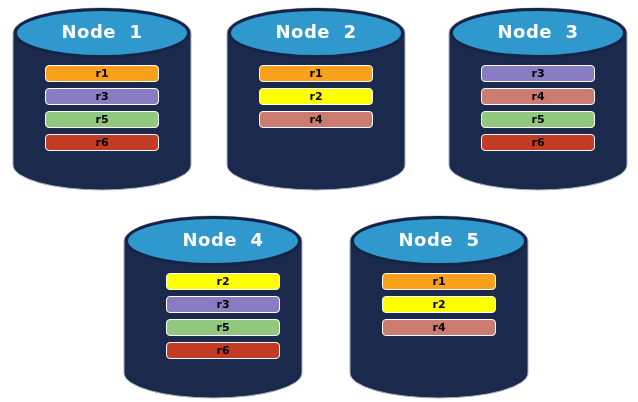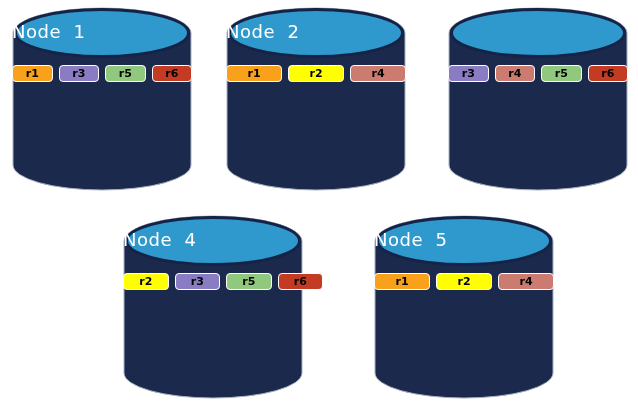--- a/index.html
+++ b/index.html
@@ -9,46 +9,46 @@
     font-family:"DejaVu Sans","Liberation Sans",sans-serif;
     overflow:hidden;
   }
   .canvas{position:relative;width:638px;height:402px;background:#ffffff;}
 
   .node{position:absolute;width:180px;height:186px;}
   .n1{left:12px;top:6px;}
   .n2{left:226px;top:6px;}
   .n3{left:448px;top:6px;}
   .n4{left:123px;top:214px;padding-left:20px;}
-  .n5{left:349px;top:214px;margin-left:25px;}
+  .n5{left:349px;top:214px;}
 
   .cyl{position:absolute;left:0;top:0;display:block;}
   .cyl-body{
     fill:var(--cylinder_body,#1B2A4C);
     stroke:var(--cylinder_edge,#A9B1C1);
     stroke-width:1;
   }
   .cyl-top{
     fill:var(--cylinder_top,#2F99CE);
     stroke:var(--cylinder_top_border,#152347);
     stroke-width:3;
   }
 
   .title{
     position:absolute;top:14px;left:0;right:0;height:24px;
-    line-height:24px;
-    font-size:18px;font-weight:normal;
+    line-height:24px;text-align:center;
+    font-size:18px;font-weight:bold;
     color:var(--title_text,#ffffff);
     white-space:pre;
     letter-spacing:0.5px;
   }
 
   .bars{
     position:absolute;top:59px;left:0;right:0;
-    display:flex;align-items:center;gap:6px;
+    display:flex;flex-direction:column;align-items:center;gap:6px;
   }
   .bar{
     width:114px;height:17px;box-sizing:border-box;
     border:1.5px solid var(--bar_border,#ffffff);
     border-radius:4px;
     display:flex;align-items:center;justify-content:center;
     font-size:11px;font-weight:bold;line-height:1;
     color:var(--bar_text,#000000);
   }
 </style>
@@ -82,20 +82,21 @@
       <div class="bar" style="background: rgb(255, 255, 0);">r2</div>
       <div class="bar" style="background: rgb(204, 123, 112);">r4</div>
     </div>
   </div>
 
   <div class="node n3">
     <svg class="cyl" width="180" height="186" viewBox="0 0 180 186">
       <path class="cyl-body" d="M 1,27 A 89,25 0 0 1 179,27 L 179,159 A 89,25 0 0 1 1,159 Z"></path>
       <ellipse class="cyl-top" cx="90" cy="27" rx="86.5" ry="23.5"></ellipse>
     </svg>
+    <div class="title">Node  3</div>
     <div class="bars">
       <div class="bar" style="background: rgb(138, 124, 194);">r3</div>
       <div class="bar" style="background: rgb(204, 123, 112);">r4</div>
       <div class="bar" style="background: rgb(144, 200, 126);">r5</div>
       <div class="bar" style="background: rgb(195, 59, 34);">r6</div>
     </div>
   </div>
 
   <div class="node n4">
     <svg class="cyl" width="180" height="186" viewBox="0 0 180 186">

